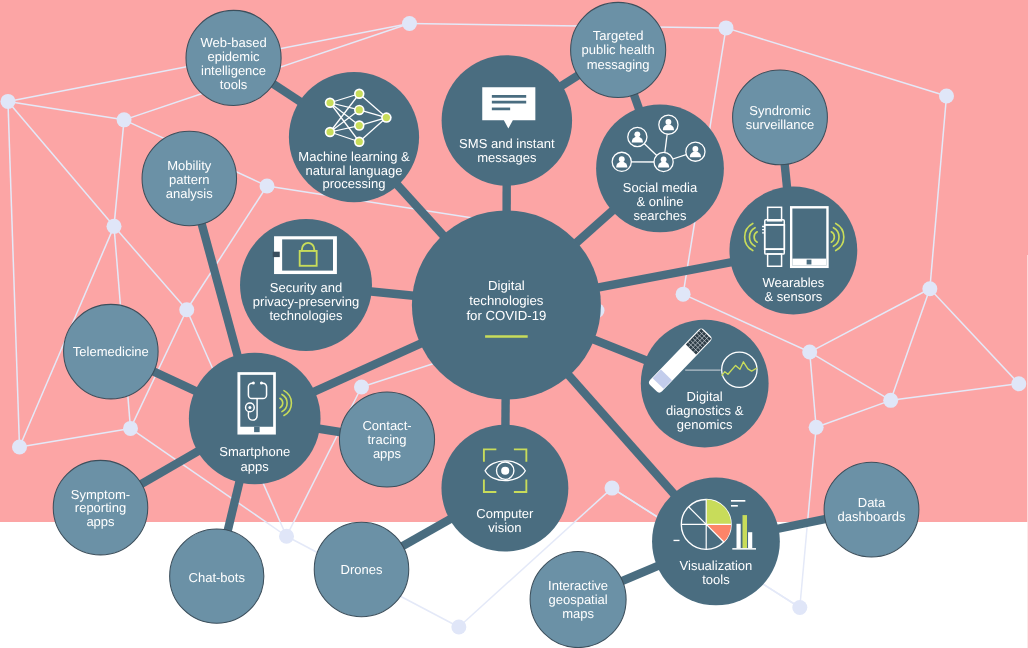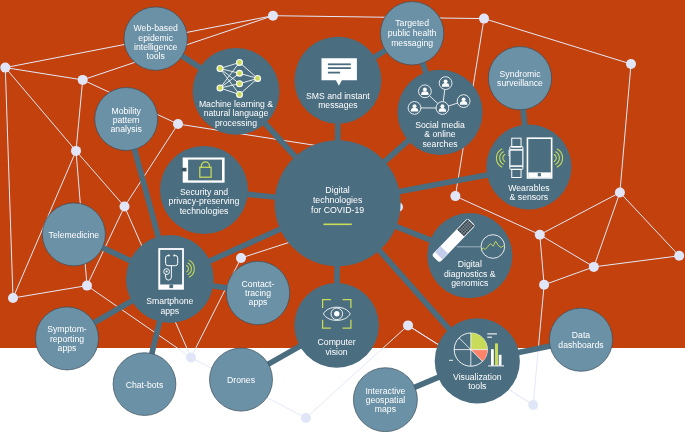--- a/index.html
+++ b/index.html
@@ -1,19 +1,19 @@
 <!DOCTYPE html>
 <html><head>
 <meta charset="utf-8">
 <title>Digital technologies for COVID-19</title>
 <style>
   html,body{margin:0;padding:0;background:#ffffff;}
   body{width:685px;height:432px;overflow:hidden;
        font-family:"Liberation Sans",sans-serif;}
-  #stage{position:relative;width:685px;height:348px;background:#c2410c;}
+  #stage{position:relative;width:685px;height:348px;background:#fca5a5;}
   #net{position:absolute;left:0;top:0;}
   .nlabel{font-family:"Liberation Sans",sans-serif;text-anchor:middle;fill:#ffffff;}
 </style>
 </head>
 <body>
 
 <div id="stage">
   <svg id="net" width="685" height="432" viewBox="0 0 685 432">
       <g>
         <line x1="5.3" y1="67.6" x2="82.7" y2="79.9" stroke="#e4e9f8" stroke-width="1"></line>

